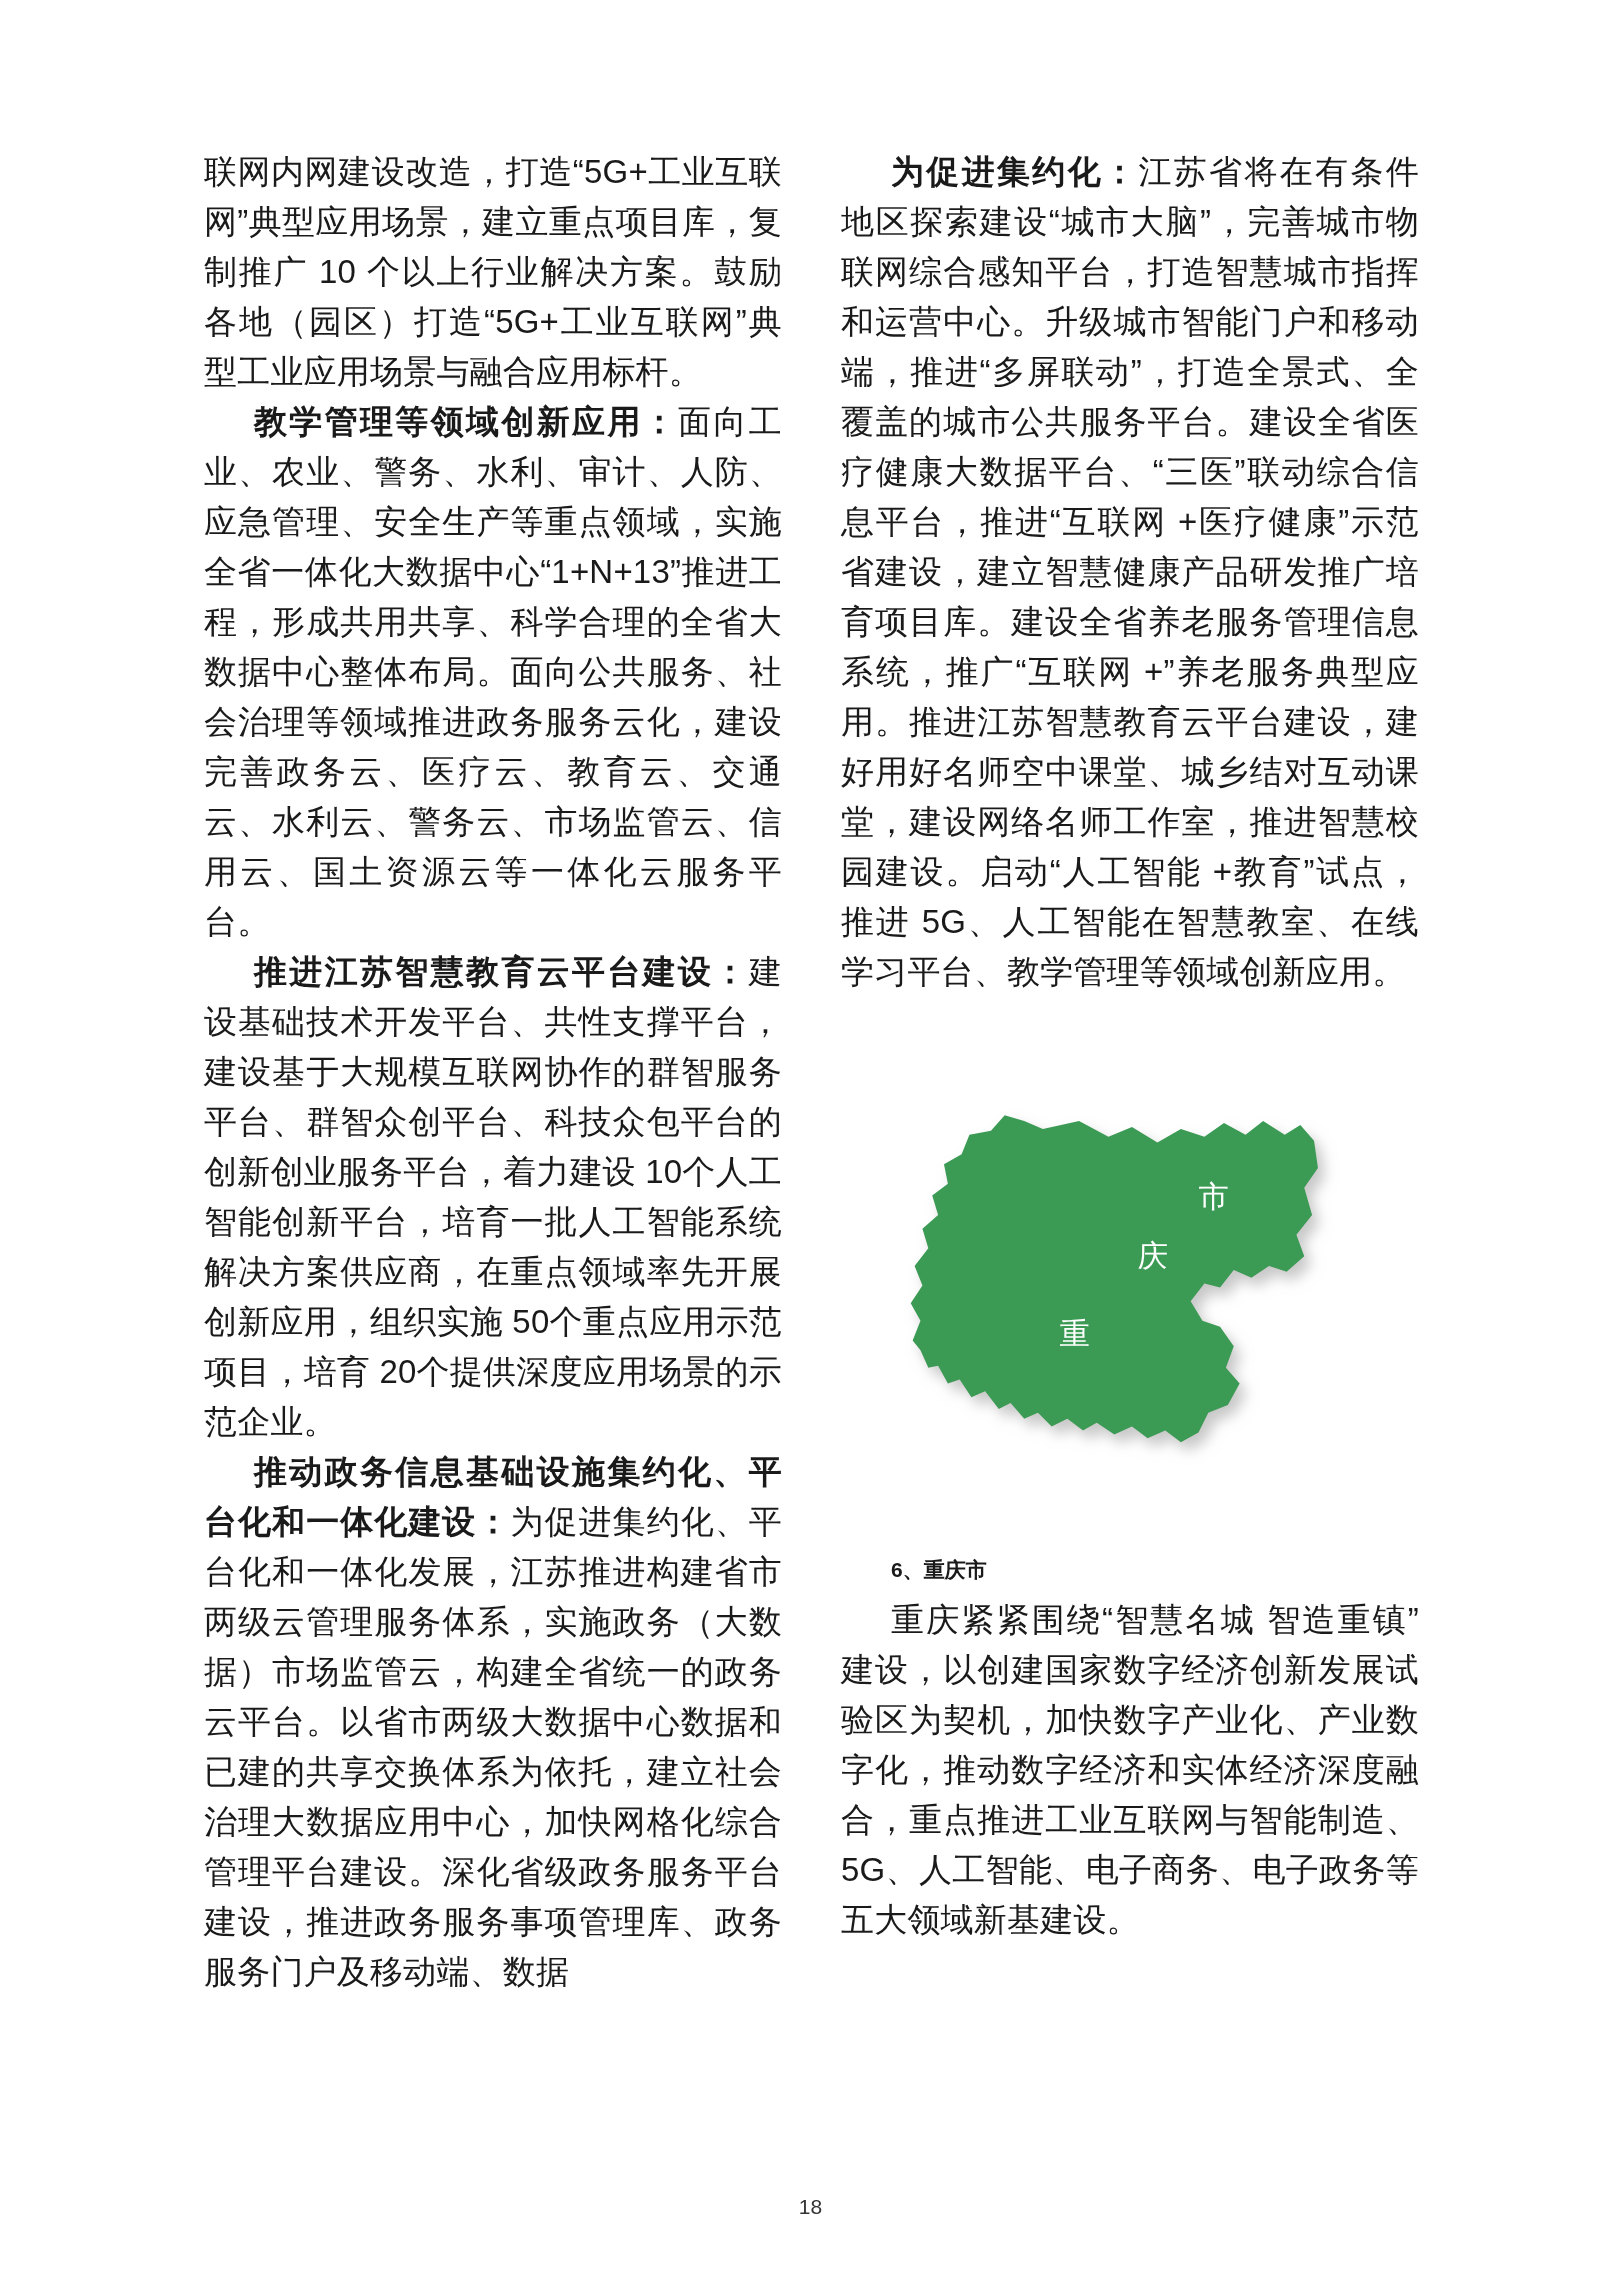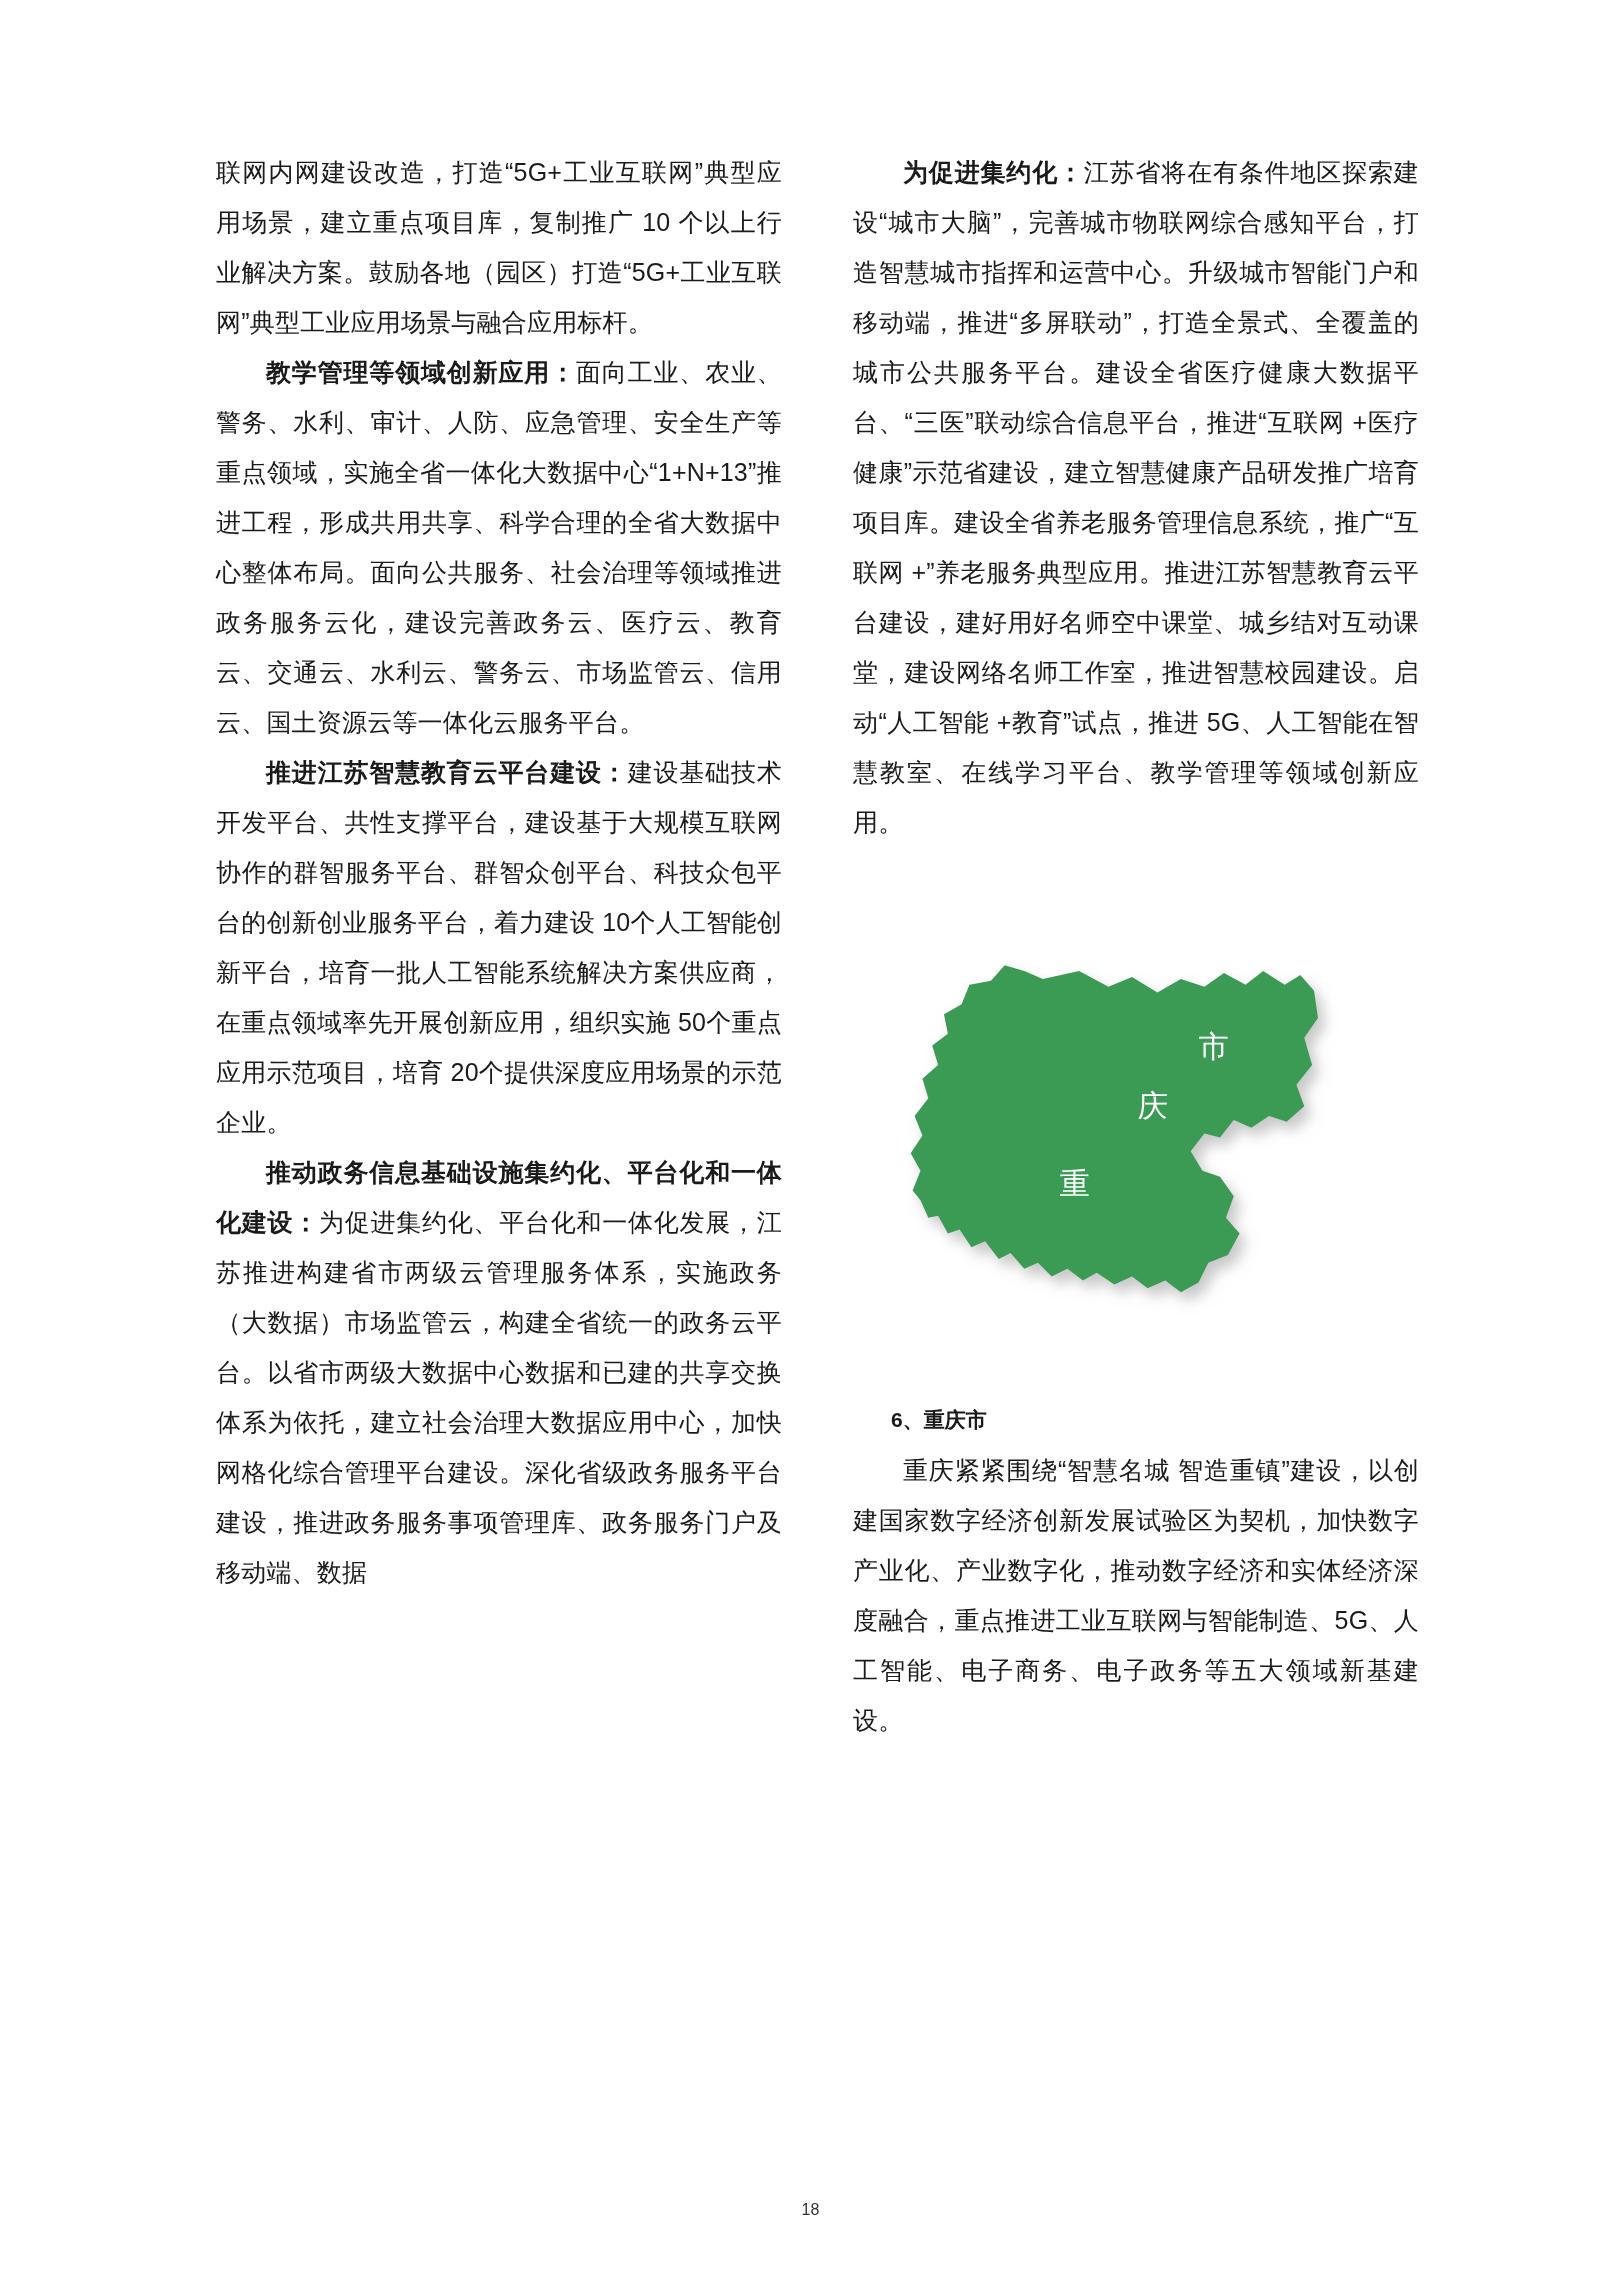--- a/index.html
+++ b/index.html
@@ -22,22 +22,22 @@
     top: 147px;
     left: 204px;
     width: 1215px;
     display: flex;
     gap: 59px;
   }
   .col {
     width: 578px;
   }
   p.para {
-    margin: 0 0 0 12px;
-    font-size: 25px;
+    margin: 0 0 0 0;
+    font-size: 33px;
     line-height: 50px;
     text-align: justify;
     text-justify: inter-ideograph;
     letter-spacing: 0.2px;
   }
   p.indent {
     text-indent: 50px;
   }
   .lead {
     font-weight: bold;
@@ -59,21 +59,21 @@
     line-height: 50px;
     font-weight: bold;
     text-indent: 50px;
   }
   .page-number {
     position: absolute;
     bottom: 74px;
     left: 0;
     width: 100%;
     text-align: center;
-    font-size: 16px;
+    font-size: 21px;
     color: #333;
   }
   .map-label {
     font-family: "Liberation Sans", "DejaVu Sans", sans-serif;
     font-size: 31px;
     fill: #ffffff;
     font-weight: 500;
   }
 </style>
 </head>

